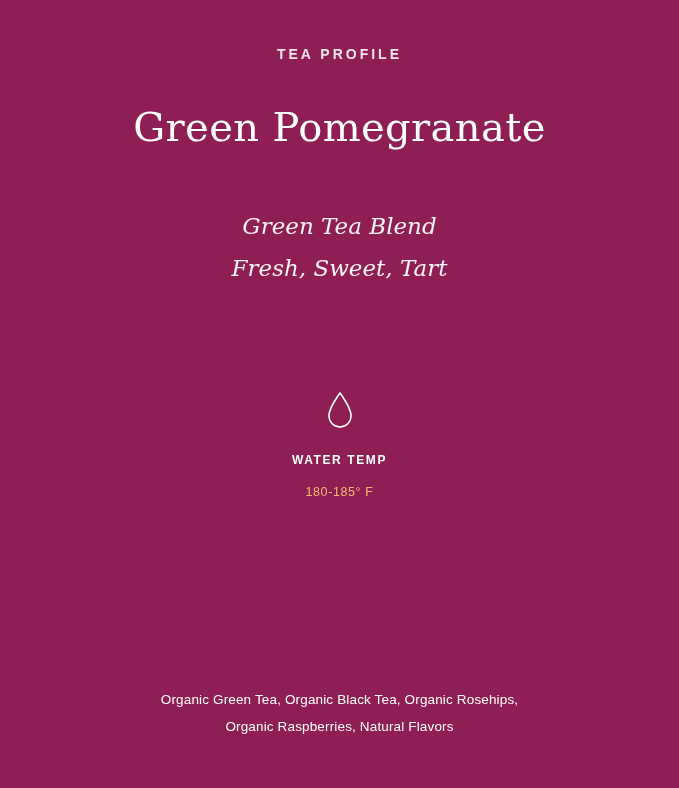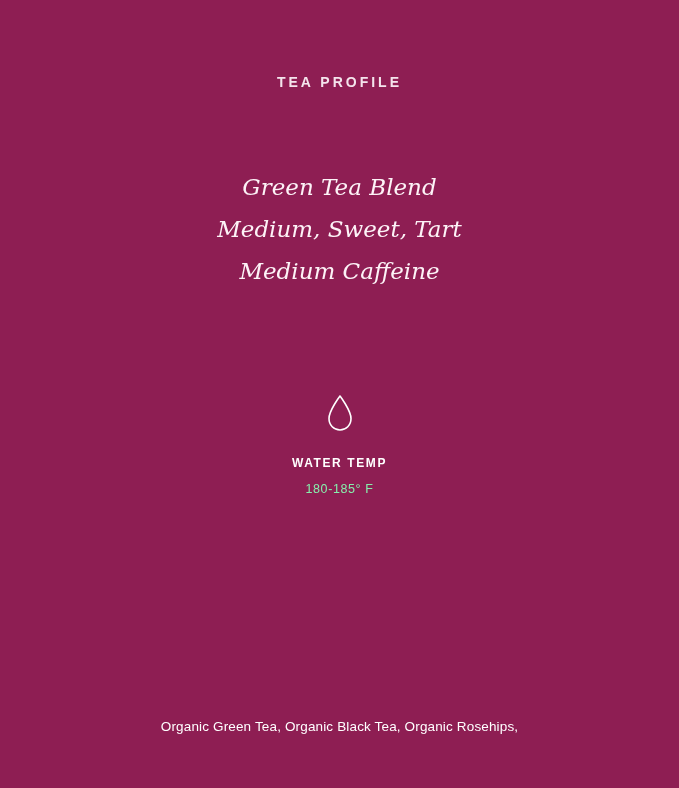--- a/index.html
+++ b/index.html
@@ -18,39 +18,39 @@
     position: relative;
     width: 679px;
     height: 788px;
     box-sizing: border-box;
     display: flex;
     flex-direction: column;
     align-items: center;
   }
 
   .eyebrow {
-    margin-top: 74px;
+    margin-top: 46px;
     font-size: 14px;
     letter-spacing: 3.0px;
     font-weight: bold;
     text-transform: uppercase;
     color: #f4e4ec;
   }
 
   .title {
     margin-top: 42px;
     font-family: "DejaVu Serif", serif;
     font-size: 40px;
     font-weight: normal;
     letter-spacing: 0.4px;
     color: #ffffff;
   }
 
   .attributes {
-    margin-top: 84px;
+    margin-top: 36px;
     display: flex;
     flex-direction: column;
     align-items: center;
     gap: 16px;
     text-align: center;
   }
   .attributes .attr {
     font-family: "DejaVu Serif", serif;
     font-style: italic;
     font-size: 23px;
@@ -78,24 +78,24 @@
   }
   .spec .spec-label {
     margin-top: 21px;
     font-size: 12px;
     letter-spacing: 1.6px;
     font-weight: bold;
     text-transform: uppercase;
     color: #ffffff;
   }
   .spec .spec-value {
-    margin-top: 12px;
+    margin-top: 18px;
     font-size: 12.5px;
     letter-spacing: 0.6px;
-    color: #86efac;
+    color: #fdba74;
   }
 
   .ingredients {
     position: absolute;
     left: 0;
     right: 0;
     bottom: 48px;
     text-align: center;
     padding: 0 110px;
     box-sizing: border-box;
@@ -106,40 +106,41 @@
   }
   .ingredients .line2 { display: block; }
 </style>
 </head>
 <body>
 
 <div class="card">
 
   <div class="eyebrow">TEA PROFILE</div>
 
+  <h1 class="title">Green Pomegranate</h1>
 
   <div class="attributes">
     <div class="attr">Green Tea Blend</div>
-    <div class="attr">Medium, Sweet, Tart</div>
-    <div class="attr">Medium Caffeine</div>
+    <div class="attr">Fresh, Sweet, Tart</div>
   </div>
 
   <div class="specs">
 
     <div class="spec">
       <div class="icon">
         <svg width="34" height="44" viewBox="0 0 34 44" aria-hidden="true">
           <path d="M17 5 C17 5, 6 19.5, 6 27.5 C6 34.2, 10.9 39, 17 39 C23.1 39, 28 34.2, 28 27.5 C28 19.5, 17 5, 17 5 Z" fill="none" stroke="#ffffff" stroke-width="1.6" stroke-linejoin="round"></path>
         </svg>
       </div>
       <div class="spec-label">WATER TEMP</div>
       <div class="spec-value">180-185° F</div>
     </div>
 
 
 
   </div>
 
   <div class="ingredients">
     <span>Organic Green Tea, Organic Black Tea, Organic Rosehips,</span>
+    <span class="line2">Organic Raspberries, Natural Flavors</span>
   </div>
 
 </div>
 
 </body></html>

